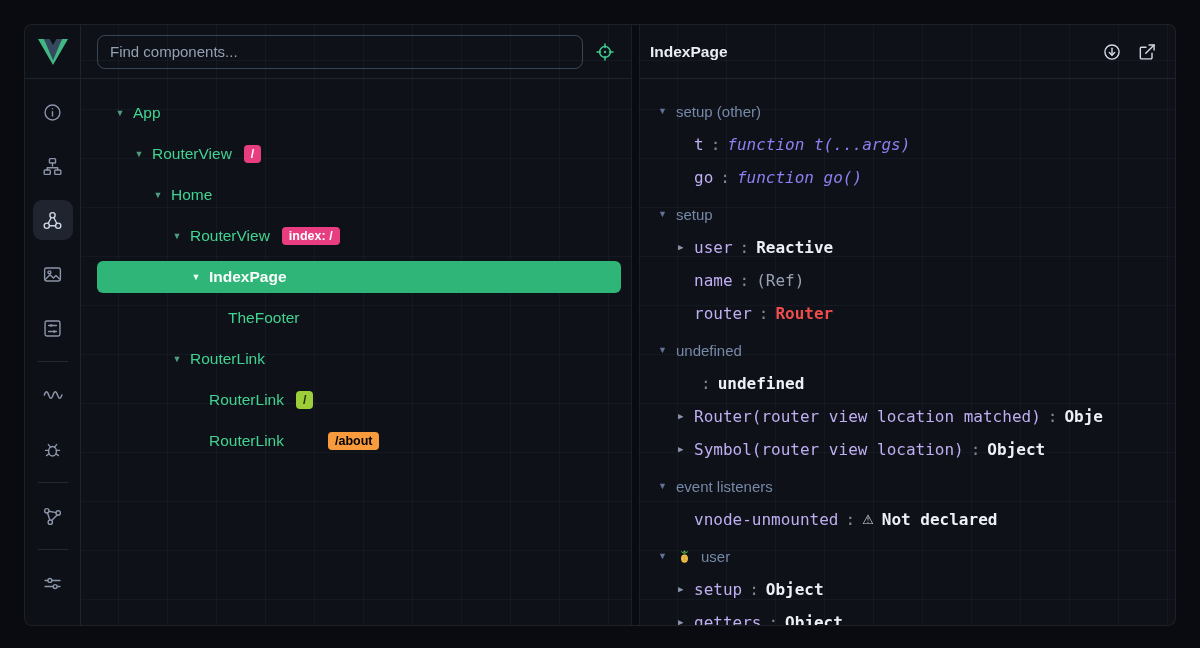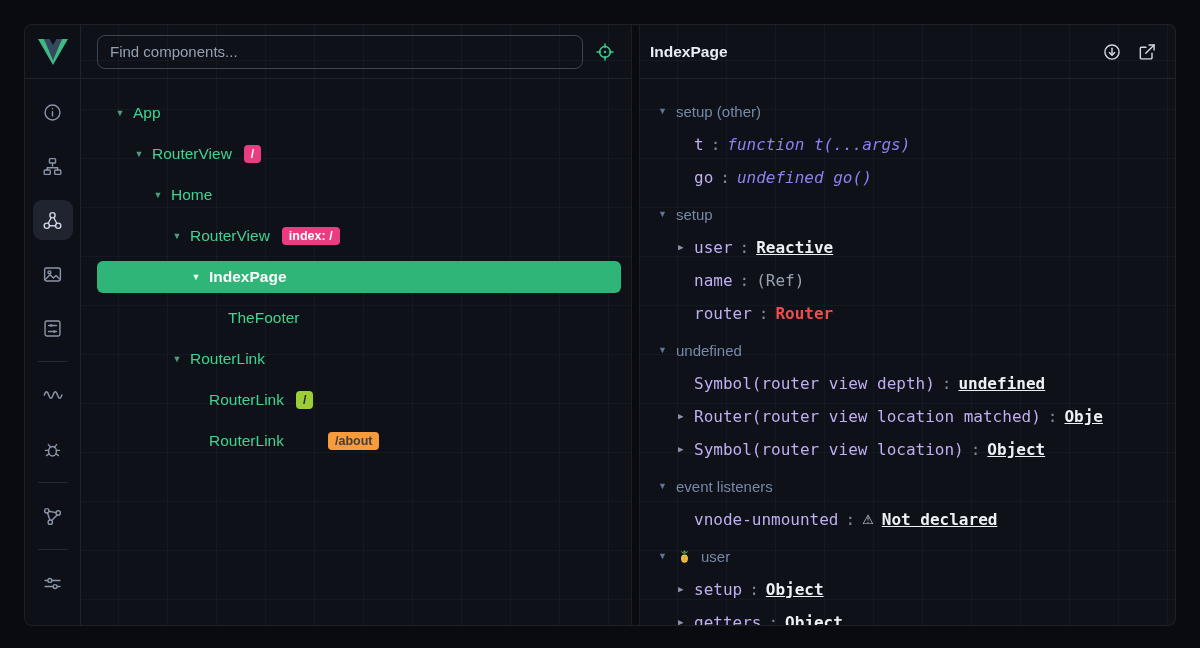--- a/index.html
+++ b/index.html
@@ -50,21 +50,21 @@
   .tree-row { height:32px; margin-bottom:9px; border-radius:6px; display:flex; align-items:center; cursor:pointer; }
   .tree-row.selected { background:#2eb577; }
   .caret { width:14px; flex:none; font-size:9px; color:#4e9d7e; text-align:center; line-height:1; }
   .tree-row.selected .caret { color:#eafff3; }
   .caret.hidden { visibility:hidden; }
   .tree-label { font-size:15.5px; color:#41d392; margin-left:6px; }
   .tree-row.selected .tree-label { color:#fbfefc; font-weight:bold; }
   .badge { margin-left:12px; font-size:12.5px; font-weight:bold; padding:3px 7px; border-radius:4px; line-height:1; }
   .badge-pink   { background:#e93d82; color:#ffffff; }
   .badge-green  { background:#9dce3a; color:#1e2b00; }
-  .badge-orange { background:#f79b3c; color:#404040;margin-left:44px; }
+  .badge-orange { background:#f79b3c; color:#000000;margin-left:44px; }
 
   
   .gutter { width:7px; flex:none; background:#0a0b10; cursor:col-resize; }
 
   
   .inspector { flex:1; min-width:0; display:flex; flex-direction:column;
     border-left:1px solid rgba(140,155,190,0.10); }
   .insp-header { justify-content:space-between; padding:0 18px 0 10px; }
   .insp-title { color:#e9edf4; font-size:15.5px; font-weight:bold; }
   .insp-icons { display:flex; gap:15px; color:#d3d9e5; }
@@ -75,21 +75,21 @@
   .section-header { display:flex; align-items:center; height:33px; gap:8px;
     font-family:"Liberation Sans", sans-serif; font-size:15px; color:#7689a9; cursor:pointer; }
   .section-header + .section-header, .prop-row + .section-header { margin-top:4px; }
   .sec-caret { font-size:9px; color:#62739a; width:10px; line-height:1; }
   .pinia { display:flex; margin:0 1px; }
   .prop-row { display:flex; align-items:center; height:33px; padding-left:20px; font-size:16px; }
   .expand { width:16px; flex:none; font-size:9px; color:#8b95aa; line-height:1; }
   .expand.none { visibility:hidden; }
   .pkey { color:#bfaef2; }
   .psep { color:#7e89a0; margin:0 7px; }
-  .pval.plain { color:#edf0f5; font-weight:bold;text-decoration:underline; }
+  .pval.plain { color:#edf0f5; font-weight:bold; }
   .pval.func  { color:#8f7ff2; font-style:italic; }
   .pval.muted { color:#97a1b3; }
   .pval.red   { color:#ef4d4d; font-weight:bold; }
   .warn { color:#cdd4e0; margin-right:8px; font-size:13px; font-family:"DejaVu Sans", sans-serif; }
 </style>
 </head>
 <body>
 
 <div class="app">
 
@@ -263,21 +263,21 @@
         <div class="prop-row">
           <span class="expand none">▶</span>
           <span class="pkey">t</span>
           <span class="psep">:</span>
           <span class="pval func">function t(...args)</span>
         </div>
         <div class="prop-row">
           <span class="expand none">▶</span>
           <span class="pkey">go</span>
           <span class="psep">:</span>
-          <span class="pval func">undefined go()</span>
+          <span class="pval func">function go()</span>
         </div>
         <div class="section-header">
           <span class="sec-caret">▼</span>
           <span>setup</span>
         </div>
         <div class="prop-row">
           <span class="expand">▶</span>
           <span class="pkey">user</span>
           <span class="psep">:</span>
           <span class="pval plain">Reactive</span>
@@ -293,21 +293,20 @@
           <span class="pkey">router</span>
           <span class="psep">:</span>
           <span class="pval red">Router</span>
         </div>
         <div class="section-header">
           <span class="sec-caret">▼</span>
           <span>undefined</span>
         </div>
         <div class="prop-row">
           <span class="expand none">▶</span>
-          <span class="pkey">Symbol(router view depth)</span>
           <span class="psep">:</span>
           <span class="pval plain">undefined</span>
         </div>
         <div class="prop-row">
           <span class="expand">▶</span>
           <span class="pkey">Router(router view location matched)</span>
           <span class="psep">:</span>
           <span class="pval plain">Obje</span>
         </div>
         <div class="prop-row">

